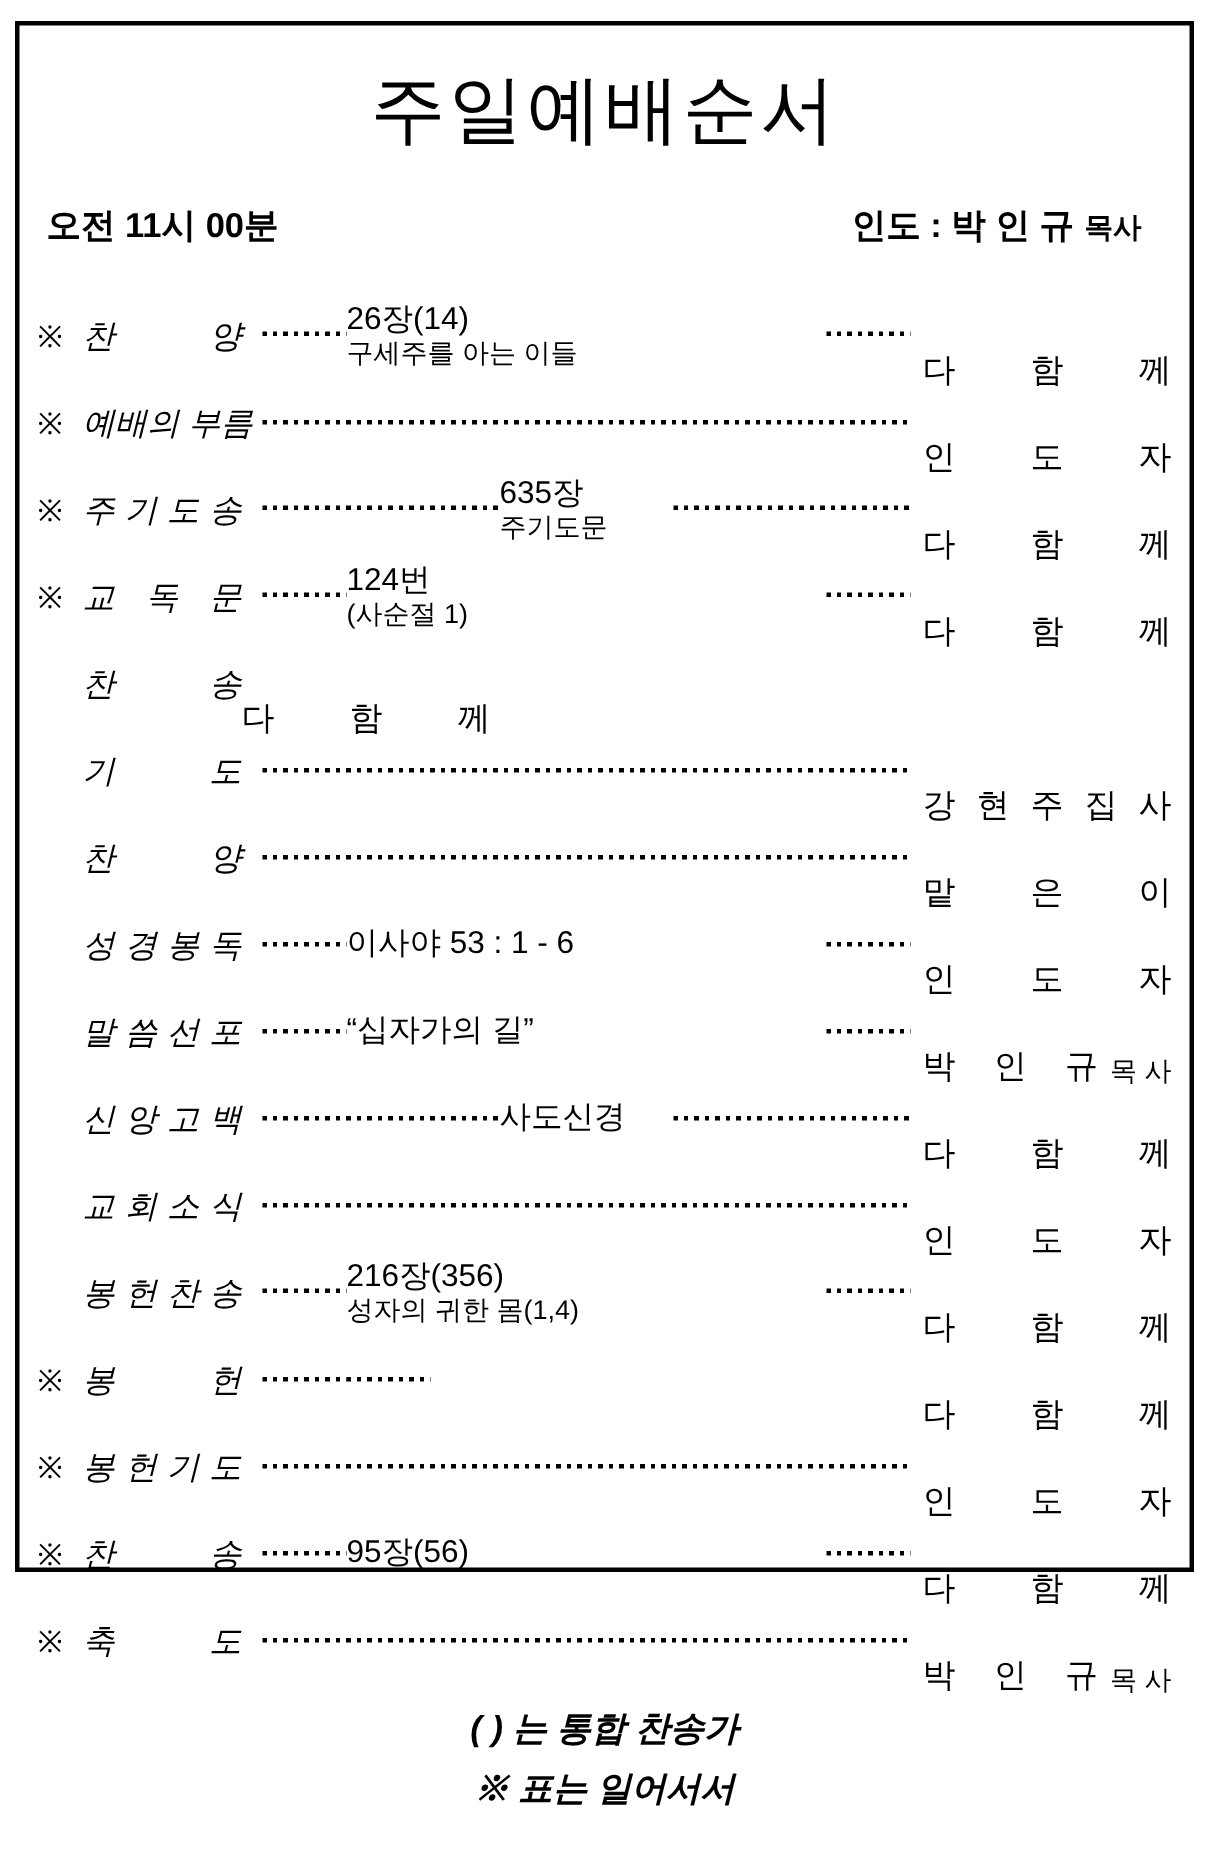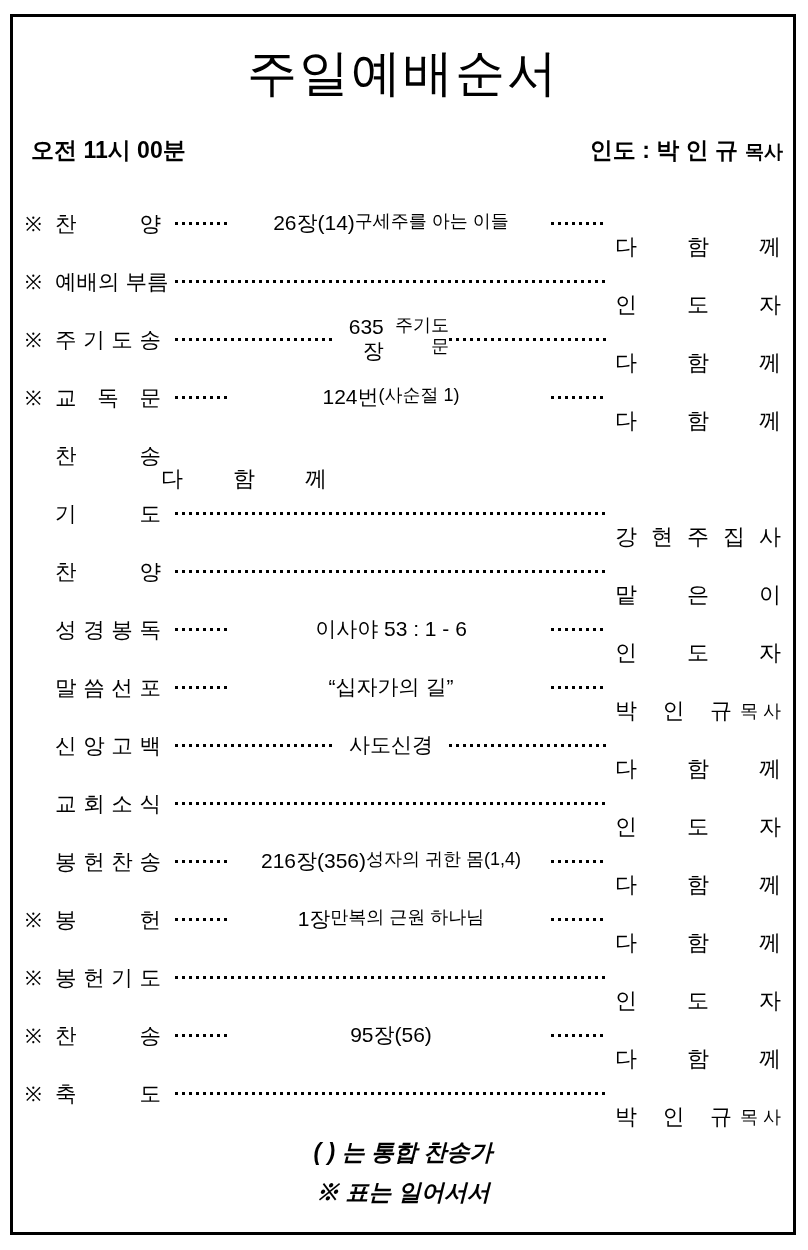--- a/index.html
+++ b/index.html
@@ -4,61 +4,61 @@
 <style>
   html, body { margin: 0; padding: 0; }
   body {
     width: 808px; height: 1250px;
     background: #ffffff; color: #000000;
     font-family: "Liberation Sans", sans-serif;
     position: relative; overflow: hidden;
   }
   .frame {
     position: absolute; left: 10px; top: 14px;
-    width: 786px; height: 1221px;
+    width: 786px; height: 1034px;
     border: 3px solid #000; box-sizing: border-box;
   }
   .title {
     margin-top: 26px; text-align: center;
     font-size: 50px; font-weight: 500; letter-spacing: 2px;
     line-height: 1.2;
   }
   .subheader {
     display: flex; justify-content: space-between; align-items: baseline;
-    margin: 32px 10px 0 18px;
+    margin: 32px 32px 0 18px;
     font-size: 23px; font-weight: 700;
   }
   .subheader-right { display: flex; align-items: baseline; }
   .leader-suffix { font-size: 19px; font-weight: 700; margin-left: 7px; }
 
   .rows { margin-top: 28px; padding: 0 12px 0 8px; }
   .row { display: flex; align-items: center; height: 58px; }
   .star-cell { flex: none; width: 34px; font-size: 20px; padding-left: 4px; box-sizing: border-box; }
   .label-cell {
     flex: none; width: 106px; font-size: 21.5px; font-weight: 500;
-    text-align: justify; text-align-last: justify; white-space: nowrap;
+    text-align: justify; text-align-last: justify; white-space: nowrap; font-style: italic;
   }
   .middle { flex: 1; display: flex; align-items: center; min-width: 0; }
   .leader {
     flex: none; height: 3px; align-self: center;
     background: repeating-linear-gradient(90deg, #000 0 3px, transparent 3px 7px);
   }
   .leader.full { flex: 1; margin: 0 10px 0 14px; }
   .leader.short { width: 56px; }
   .leader.long { width: 158px; }
   .l-left { margin-left: 14px; }
   .l-right { margin-right: 8px; }
   .center-cell {
     flex: 1; min-width: 0;
-    display: flex; justify-content: center;
-    text-align: right; line-height: 1.14;
+    display: flex; flex-direction: column; justify-content: center;
+    text-align: left; line-height: 1.14;
   }
   .center-main { font-size: 21px; font-weight: 500; }
   .center-sub { font-size: 18px; font-weight: 400; }
-  .performer-cell { flex: none; width: 166px; display: flex; align-items: center; margin-top: 48px; }
+  .performer-cell { flex: none; width: 166px; display: flex; align-items: flex-end; margin-top: 48px; }
   .performer-main {
     flex: 1; font-size: 22px; font-weight: 500;
     text-align: justify; text-align-last: justify; white-space: nowrap;
   }
   .performer-suffix { font-size: 18px; font-weight: 500; margin-left: 8px; }
 
   .footer {
     margin-top: 10px; text-align: center;
     font-weight: 700; font-style: italic;
     font-size: 23px; line-height: 40px;
@@ -227,24 +227,20 @@
         </div>
         <div class="performer-cell">
           <span class="performer-main">다 함 께</span>
         </div>
       </div>
       <div class="row">
         <span class="star-cell">※</span>
         <span class="label-cell">봉 헌</span>
         <div class="middle">
           <span class="leader short l-left"></span>
-          <div class="center-cell">
-            <span class="center-main">1장</span>
-            <span class="center-sub">만복의 근원 하나님</span>
-          </div>
           <span class="leader short l-right"></span>
         </div>
         <div class="performer-cell">
           <span class="performer-main">다 함 께</span>
         </div>
       </div>
       <div class="row">
         <span class="star-cell">※</span>
         <span class="label-cell">봉 헌 기 도</span>
         <div class="middle">

